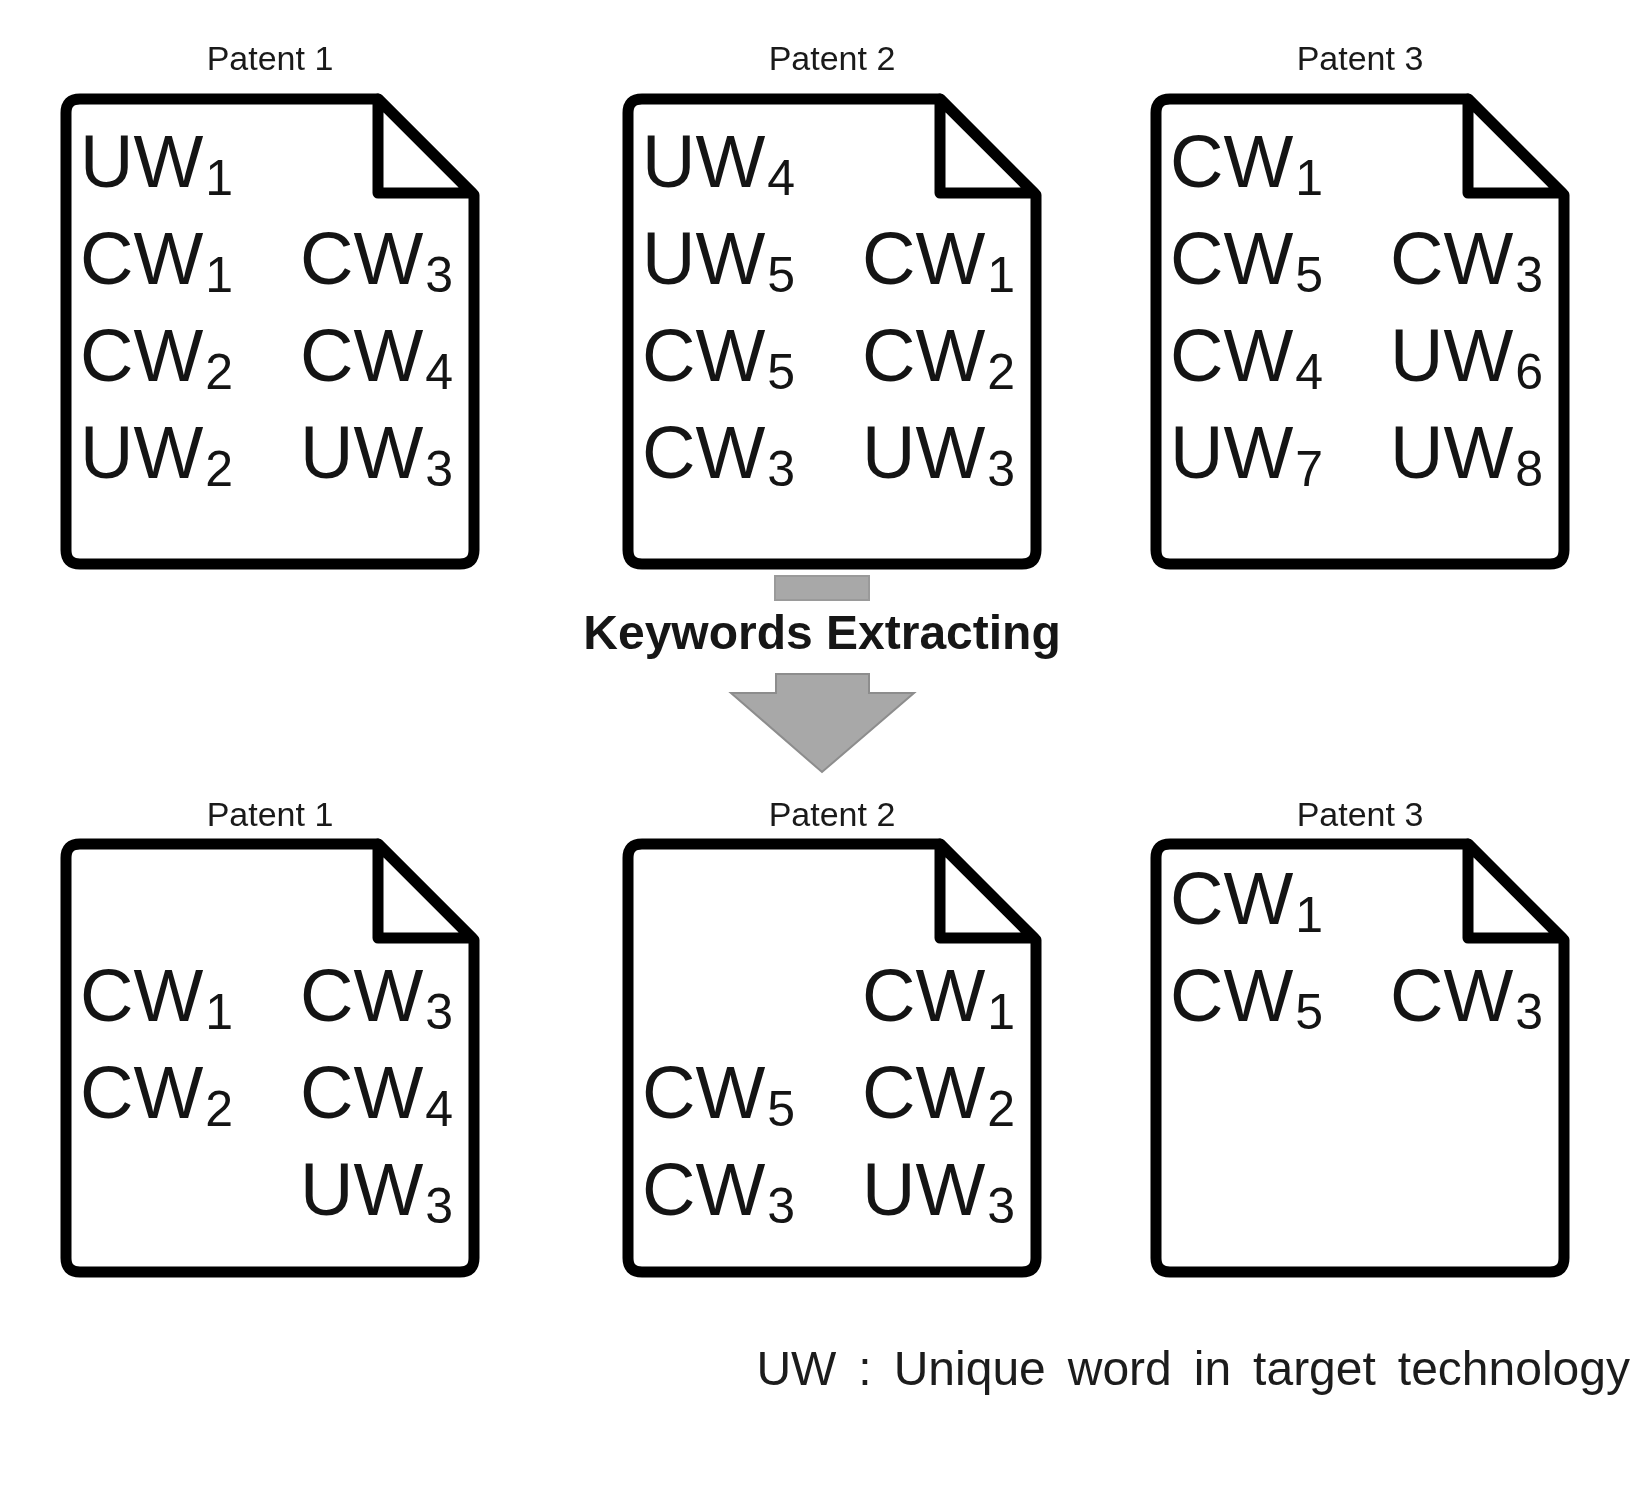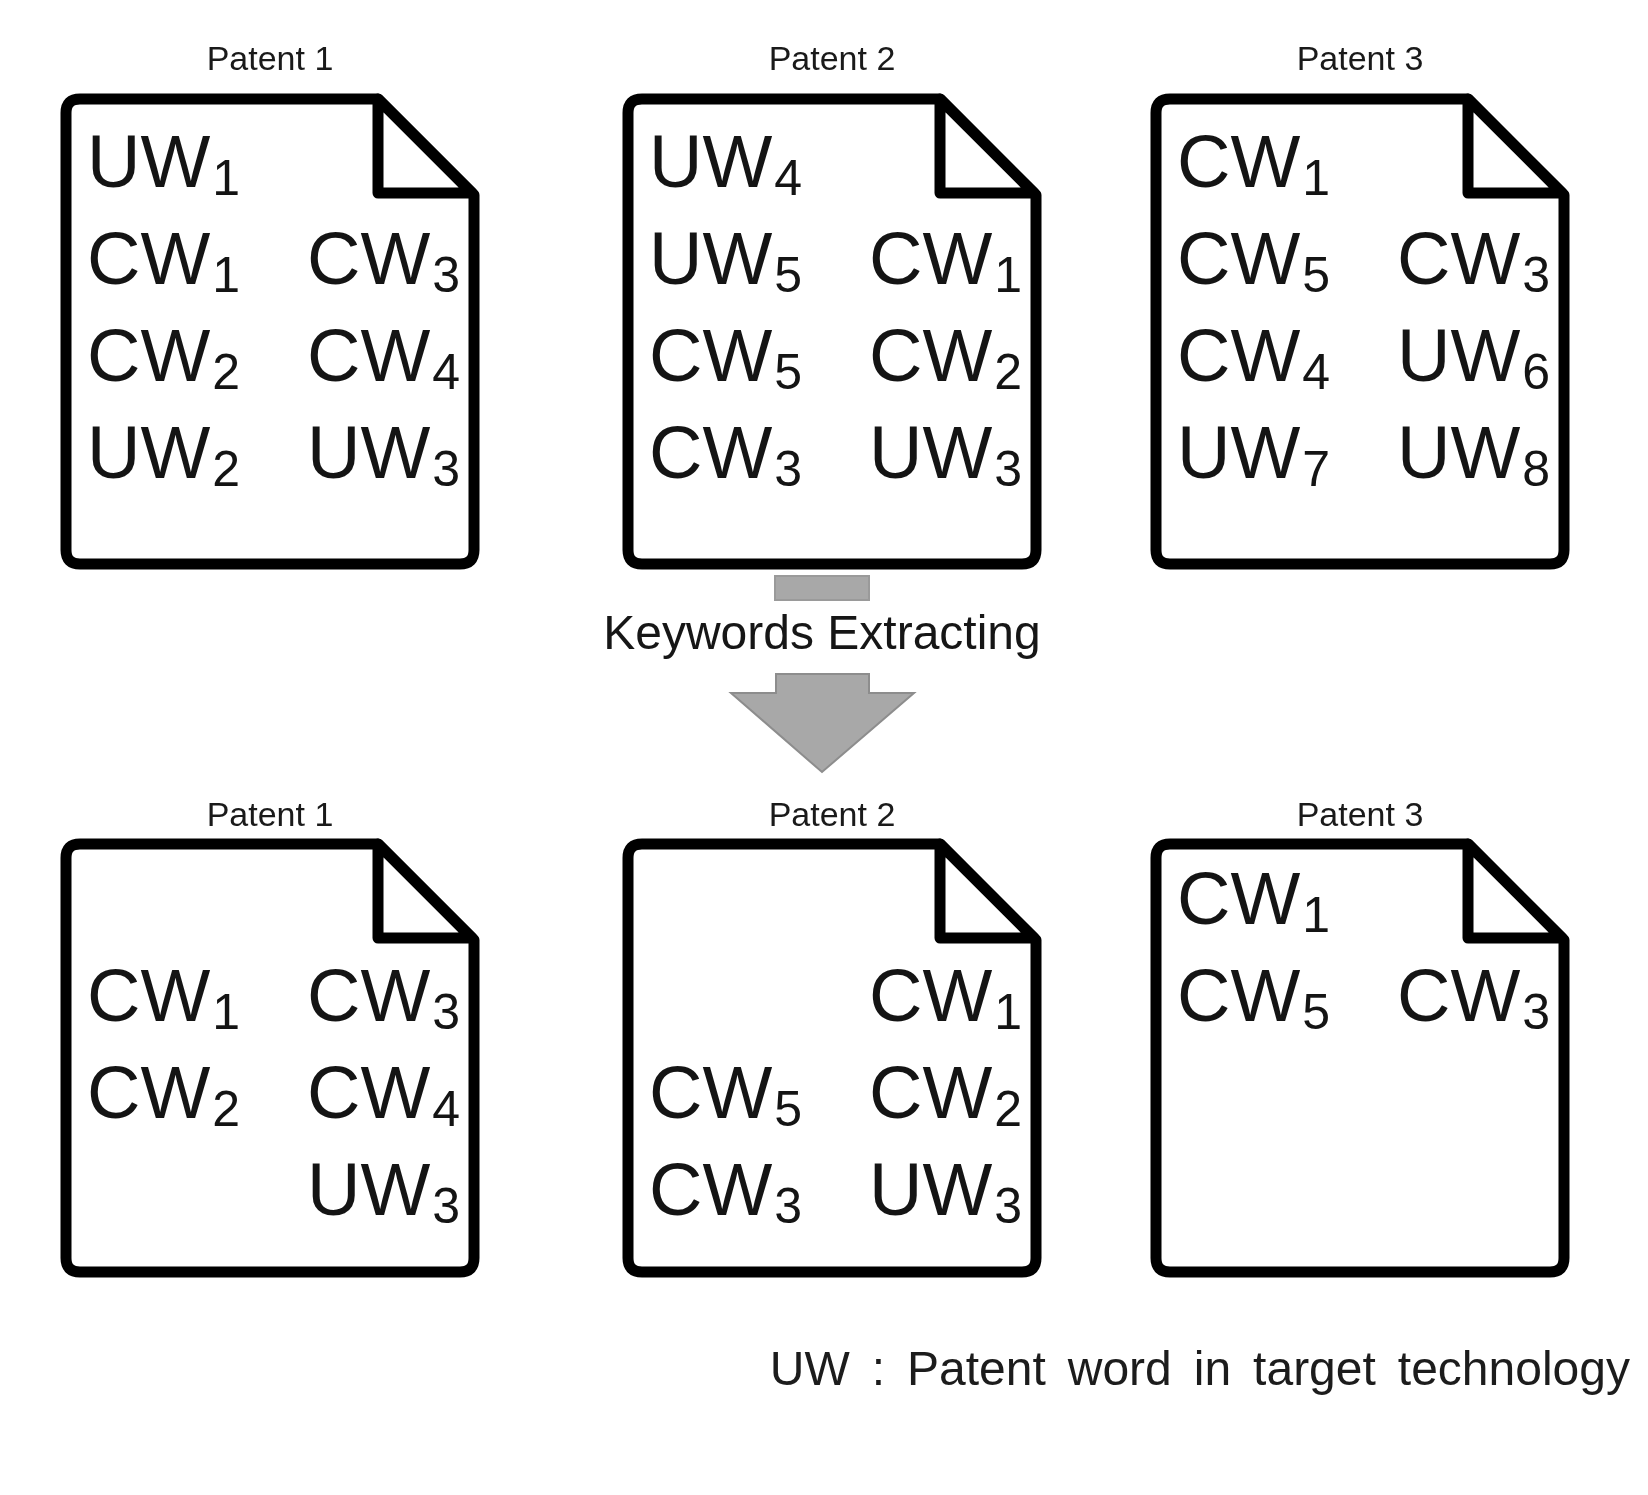--- a/index.html
+++ b/index.html
@@ -10,21 +10,21 @@
   }
   .title{
     position:absolute;width:420px;text-align:center;
     font-size:34px;line-height:56px;color:#1a1a1a;white-space:nowrap;
   }
   .doc{position:absolute;width:420px;}
   .doc svg{position:absolute;left:0;top:0;width:100%;height:100%;}
   .grid{
     position:absolute;left:0;top:0;right:0;bottom:0;
     display:grid;grid-template-columns:220px 1fr;
-    padding-left:27px;padding-right:10px;
+    padding-left:20px;padding-right:10px;
   }
   .grid.top-grid{grid-template-rows:repeat(4,97px);padding-top:20px;}
   .grid.bot-grid{grid-template-rows:repeat(4,97px);padding-top:12px;}
   .cell{
     display:flex;align-items:center;font-size:74px;line-height:1;
     color:#141414;white-space:nowrap;
   }
   .sub{font-size:50px;position:relative;top:0.33em;margin-left:2px;}
   .doc-top{top:93px;height:477px;}
   .doc-bot{top:838px;height:440px;}
@@ -32,20 +32,21 @@
   .title-top{top:30px;}
   .title-bot{top:786px;}
   .arrow-shaft{
     position:absolute;left:774px;top:575px;width:96px;height:26px;
     border:2px solid #9a9a9a;box-sizing:border-box;
   }
   .arrow-label{
     position:absolute;left:522px;top:604px;width:600px;
     text-align:center;font-size:48px;line-height:58px;color:#161616;
     white-space:nowrap;
+    font-weight:bold;
   }
   .arrow-head{position:absolute;left:724px;top:672px;width:196px;height:108px;}
   .legend{
     position:absolute;right:18px;top:1340px;text-align:right;
     font-size:48px;line-height:57px;color:#1c1c1c;word-spacing:0.18em;
     white-space:nowrap;
   }
 </style>
 </head>
 <body>
@@ -262,14 +263,14 @@
         <span class="sub">3</span>
       </div>
       <div class="cell"></div>
       <div class="cell"></div>
       <div class="cell"></div>
       <div class="cell"></div>
     </div>
 </div>
 
 <div class="legend">
-  <div>UW : Patent word in target technology</div>
+  <div>UW : Unique word in target technology</div>
 </div>
 
 </body></html>

